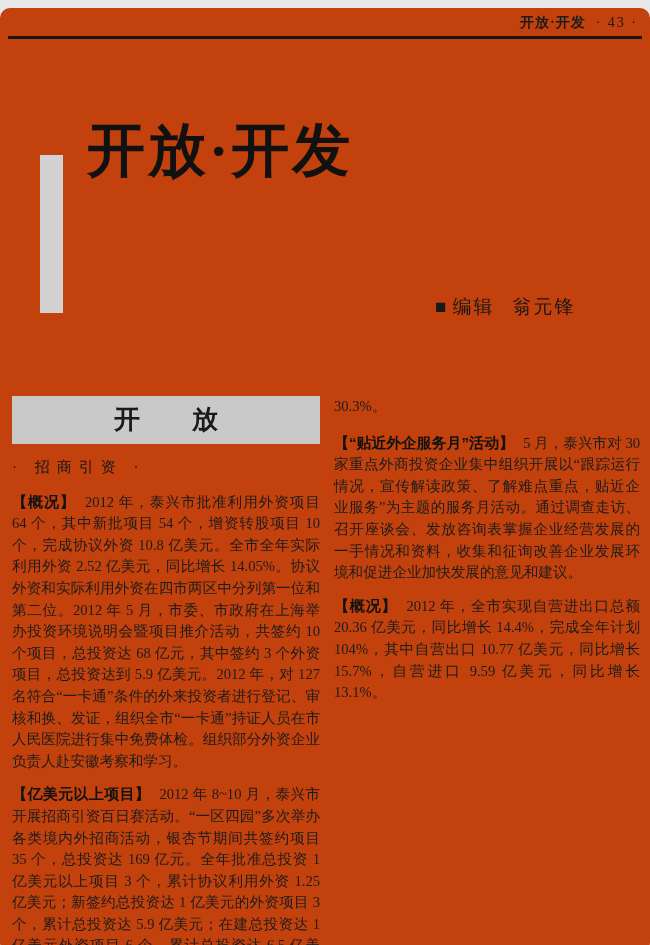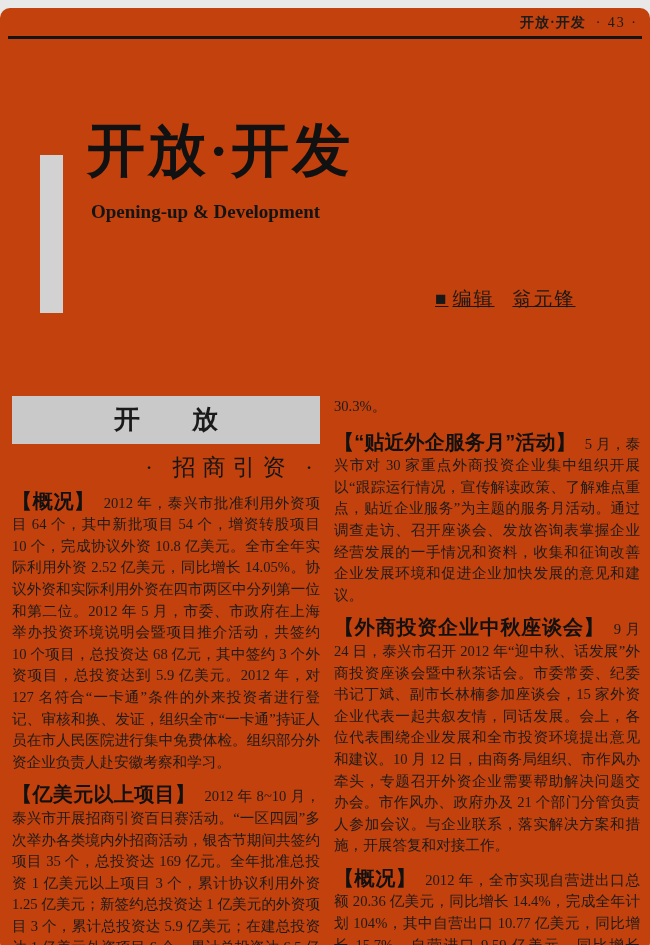--- a/index.html
+++ b/index.html
@@ -58,27 +58,26 @@
   .masthead-subtitle {
     position: absolute;
     left: 91px;
     top: 193px;
     font-size: 19px;
     font-weight: bold;
     color: #141414;
   }
   .editor-line {
     position: absolute;
-    top: 278px;
+    top: 286px;
     left: 435px;
     font-size: 19px;
     letter-spacing: 2px;
     white-space: nowrap;
     color: #181818;
-    text-decoration: underline;
   }
   .editor-marker { font-size: 19px; margin-right: 4px; }
   .editor-name { margin-left: 18px; }
 
   
   .col {
     position: absolute;
     top: 388px;
     width: 308px;
     font-size: 14.6px;
@@ -95,49 +94,48 @@
     display: flex;
     align-items: center;
     justify-content: center;
     font-family: "Liberation Sans", "DejaVu Sans", sans-serif;
     font-weight: 600;
     font-size: 26px;
     color: #1a1a1a;
     margin-bottom: 13px;
   }
   .subsection {
-    text-align: right;
-    font-size: 23px;
+    text-align: left;
+    font-size: 15px;
     letter-spacing: 7px;
     margin: 10px 0 12px 0;
     color: #161616;
   }
   .para { margin-bottom: 11px; }
   .para-label {
     font-family: "Liberation Sans", "DejaVu Sans", sans-serif;
     font-weight: bold;
-    font-size: 20px;
+    font-size: 15px;
     margin-right: 9px;
     color: #111;
   }
   .cont-line { margin-bottom: 14px; }
 </style>
 </head>
 <body>
 
 <div class="page">
 
   <div class="running-header">
     <span>开放·开发</span><span class="pageno">· 43 ·</span>
   </div>
   <div class="header-rule"></div>
 
   <div class="masthead-bar"></div>
   <h1 class="masthead-title">开放·开发</h1>
-  <div class="masthead-subtitle">Opening-up &amp; Development</div>
 
   <div class="editor-line">
     <span class="editor-marker">■</span><span>编辑</span><span class="editor-name">翁元锋</span>
   </div>
 
   <div class="col col-left">
     <div class="section-banner">
       <span>开　　放</span>
     </div>
     <div class="subsection">· 招商引资 ·</div>
@@ -149,23 +147,20 @@
       <b class="para-label">【亿美元以上项目】</b><span>2012 年 8~10 月，泰兴市开展招商引资百日赛活动。“一区四园”多次举办各类境内外招商活动，银杏节期间共签约项目 35 个，总投资达 169 亿元。全年批准总投资 1 亿美元以上项目 3 个，累计协议利用外资 1.25 亿美元；新签约总投资达 1 亿美元的外资项目 3 个，累计总投资达 5.9 亿美元；在建总投资达 1 亿美元外资项目 6 个，累计总投资达 6.5 亿美元。当年批准增资扩股项目 9 个，其中单次增资达 1000 万美元的项目 3 个，增资项目累计到账外资 7910 万美元，占全市实际到账外资总额</span>
     </p>
   </div>
 
   <div class="col col-right">
     <p class="cont-line">30.3%。</p>
 
     <p class="para">
       <b class="para-label">【“贴近外企服务月”活动】</b><span>5 月，泰兴市对 30 家重点外商投资企业集中组织开展以“跟踪运行情况，宣传解读政策、了解难点重点，贴近企业服务”为主题的服务月活动。通过调查走访、召开座谈会、发放咨询表掌握企业经营发展的一手情况和资料，收集和征询改善企业发展环境和促进企业加快发展的意见和建议。</span>
     </p>
-    <p class="para">
-      <b class="para-label">【外商投资企业中秋座谈会】</b><span>9 月 24 日，泰兴市召开 2012 年“迎中秋、话发展”外商投资座谈会暨中秋茶话会。市委常委、纪委书记丁斌、副市长林楠参加座谈会，15 家外资企业代表一起共叙友情，同话发展。会上，各位代表围绕企业发展和全市投资环境提出意见和建议。10 月 12 日，由商务局组织、市作风办牵头，专题召开外资企业需要帮助解决问题交办会。市作风办、政府办及 21 个部门分管负责人参加会议。与企业联系，落实解决方案和措施，开展答复和对接工作。</span>
-    </p>
 
 
     <p class="para">
       <b class="para-label">【概况】</b><span>2012 年，全市实现自营进出口总额 20.36 亿美元，同比增长 14.4%，完成全年计划 104%，其中自营出口 10.77 亿美元，同比增长 15.7%，自营进口 9.59 亿美元，同比增长 13.1%。</span>
     </p>
 
   </div>
 
 </div>
 

